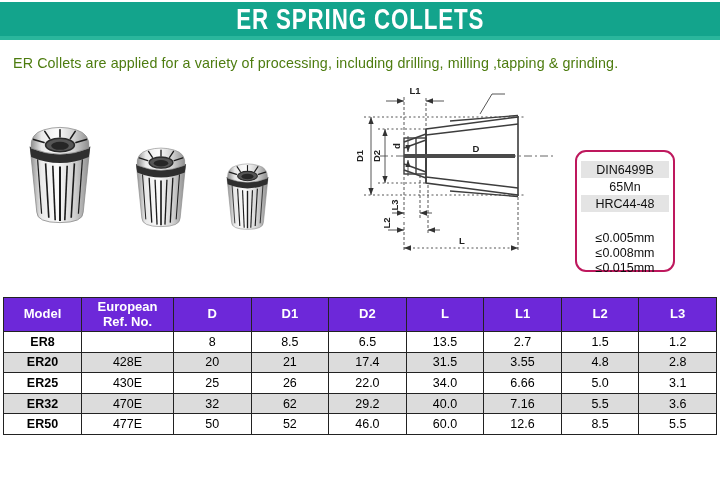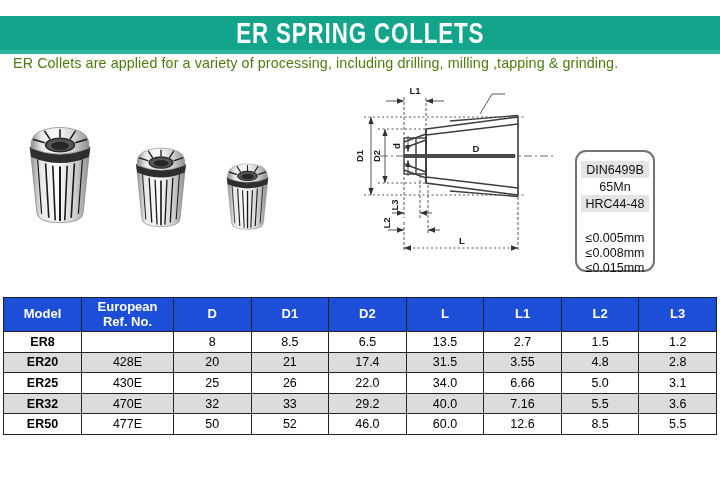--- a/index.html
+++ b/index.html
@@ -6,21 +6,21 @@
   body{
     width:720px;height:504px;position:relative;overflow:hidden;
     background:#ffffff;
     font-family:"Liberation Sans",sans-serif;
     -webkit-font-smoothing:antialiased;
   }
   .page{position:absolute;inset:0;}
 
   
   .banner{
-    position:absolute;left:0;top:16px;width:720px;height:34px;
+    position:absolute;left:0;top:2px;width:720px;height:34px;
     background:#13a48c;border-bottom:4px solid #2ab69c;
     display:flex;align-items:center;justify-content:center;
   }
   .banner-text{
     color:#ffffff;font-weight:bold;font-size:26px;letter-spacing:1px;
     white-space:nowrap;display:inline-block;transform:scale(0.86,1.12);
   }
 
   
   .desc{
@@ -28,37 +28,37 @@
     font-size:14.3px;color:#4d7c0f;letter-spacing:0.1px;
   }
 
   
   .photos{position:absolute;left:18px;top:108px;width:292px;height:136px;}
   .diagram{position:absolute;left:352px;top:84px;width:216px;height:212px;}
   .diagram text{font-family:"Liberation Sans",sans-serif;font-weight:bold;font-size:9.5px;fill:#222;}
 
   
   .specbox{
-    position:absolute;left:575px;top:150px;width:80px;height:122px;
-    border:2px solid #737373;border-radius:11px;background:#fff;
+    position:absolute;left:575px;top:150px;width:100px;height:122px;
+    border:2px solid #be185d;border-radius:11px;background:#fff;
     box-sizing:border-box;padding-top:9px;text-align:center;
   }
   .spec-row{font-size:12.5px;color:#101010;padding:1.5px 0;margin:0 4px;}
   .spec-row.shaded{background:#e4e4e4;}
   .tol-rows{margin-top:18px;}
   .tol-row{font-size:12.5px;color:#101010;padding:0.5px 0;}
 
   
   table.spec-table{
     position:absolute;left:3px;top:297px;width:714px;
     border-collapse:collapse;table-layout:fixed;
     font-size:12.5px;background:#fff;
   }
   .spec-table th{
-    background:#1d4ed8;color:#ffffff;font-weight:bold;font-size:13px;
+    background:#6d28d9;color:#ffffff;font-weight:bold;font-size:13px;
     height:33px;line-height:1.15;padding:0 2px;border:1.6px solid #222;
   }
   .spec-table td{
     border:1.6px solid #222;text-align:center;height:19.6px;
     padding:0;color:#000;
   }
   .spec-table td:first-child{font-weight:bold;}
   .spec-table tbody tr:nth-child(even){background:#dcdcdc;}
   .spec-table th:nth-child(1){width:73px;}
   .spec-table th:nth-child(2){width:87px;}
@@ -245,21 +245,21 @@
           <td>22.0</td>
           <td>34.0</td>
           <td>6.66</td>
           <td>5.0</td>
           <td>3.1</td>
         </tr>
         <tr>
           <td>ER32</td>
           <td>470E</td>
           <td>32</td>
-          <td>33</td>
+          <td>62</td>
           <td>29.2</td>
           <td>40.0</td>
           <td>7.16</td>
           <td>5.5</td>
           <td>3.6</td>
         </tr>
         <tr>
           <td>ER50</td>
           <td>477E</td>
           <td>50</td>

